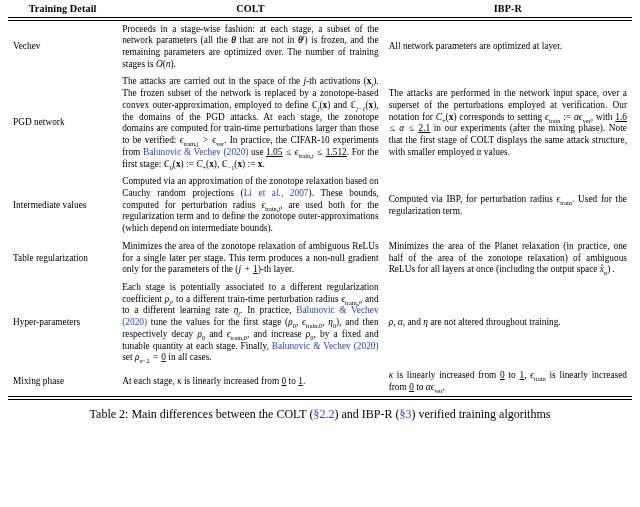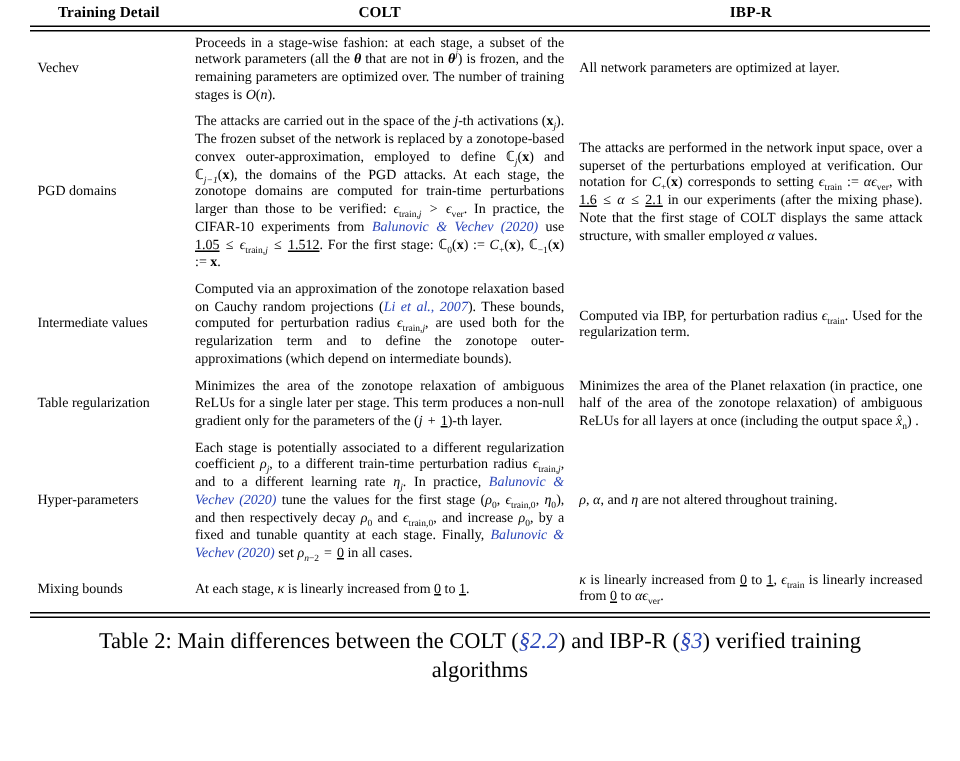--- a/index.html
+++ b/index.html
@@ -13,21 +13,21 @@
     overflow: hidden;
     font-family: "Liberation Serif", "DejaVu Serif", serif;
     color: #000000;
     -webkit-font-smoothing: antialiased;
   }
   .page {
     position: relative;
     width: 640px;
     height: 507px;
     box-sizing: border-box;
-    padding: 0 20px;
+    padding: 0 8px;
   }
   .double-rule {
     width: 100%;
   }
   .double-rule .a { border-top: 1.5px solid #000; }
   .double-rule .b { border-top: 0.9px solid #000; margin-top: 1.6px; }
 
   
   table.cmp {
     width: 100%;
@@ -71,26 +71,26 @@
   
   .mi { font-family: "Liberation Serif", serif; font-style: italic; }
   .mb { font-weight: bold; font-style: italic; }
   .mbu { font-weight: bold; font-style: normal; }
   .bb { font-family: "Liberation Serif", serif; font-style: normal; }
   .cal { font-family: "Liberation Serif", serif; font-style: italic; }
   sub.ms { font-size: 0.68em; font-style: italic; line-height: 0; }
   sub.mr { font-size: 0.68em; font-style: normal; line-height: 0; }
   sup.ms { font-size: 0.68em; font-style: italic; line-height: 0; }
   .num { font-style: normal; text-decoration: underline; }
-  .cite { color: #2a45b8; font-style: italic; }
+  .cite { color: #2a45b8; }
   .op { font-style: normal; padding: 0 1px; }
 
   
   .caption {
-    font-size: 15px;
+    font-size: 12px;
     line-height: 1.3;
     text-align: center;
     padding: 7px 26px 0 26px;
     color: #000;
   }
   .caption .cite { color: #2a45b8; }
 
   .tbl-wrap { padding-top: 2px; }
 </style>
 </head>
@@ -128,21 +128,21 @@
         </colgroup>
     <tbody>
 
       <tr>
         <td class="rowlab">Vechev</td>
         <td class="colt">Proceeds in a stage-wise fashion: at each stage, a subset of the network parameters (all the <span class="mb">θ</span> that are not in <span class="mb">θ</span><sup class="ms">j</sup>) is frozen, and the remaining parameters are optimized over. The number of training stages is <span class="mi">O</span>(<span class="mi">n</span>).</td>
         <td class="ibpr">All network parameters are optimized at layer.</td>
       </tr>
 
       <tr>
-        <td class="rowlab">PGD domains</td>
+        <td class="rowlab">PGD network</td>
         <td class="colt">The attacks are carried out in the space of the <span class="mi">j</span>-th activations (<span class="mbu">x</span><sub class="ms">j</sub>). The frozen subset of the network is replaced by a zonotope-based convex outer-approximation, employed to define <span class="bb">ℂ</span><sub class="ms">j</sub>(<span class="mbu">x</span>) and <span class="bb">ℂ</span><sub class="ms">j−1</sub>(<span class="mbu">x</span>), the domains of the PGD attacks. At each stage, the zonotope domains are computed for train-time perturbations larger than those to be verified: <span class="mi">ϵ</span><sub class="mr">train,<span class="mi">j</span></sub> <span class="op">&gt;</span> <span class="mi">ϵ</span><sub class="mr">ver</sub>. In practice, the CIFAR-10 experiments from <span class="cite">Balunovic &amp; Vechev (2020)</span> use <span class="num">1.05</span> <span class="op">≤</span> <span class="mi">ϵ</span><sub class="mr">train,<span class="mi">j</span></sub> <span class="op">≤</span> <span class="num">1.512</span>. For the first stage: <span class="bb">ℂ</span><sub class="mr">0</sub>(<span class="mbu">x</span>) := <span class="cal">C</span><sub class="mr">+</sub>(<span class="mbu">x</span>), <span class="bb">ℂ</span><sub class="mr">−1</sub>(<span class="mbu">x</span>) := <span class="mbu">x</span>.</td>
         <td class="ibpr">The attacks are performed in the network input space, over a superset of the perturbations employed at verification. Our notation for <span class="cal">C</span><sub class="mr">+</sub>(<span class="mbu">x</span>) corresponds to setting <span class="mi">ϵ</span><sub class="mr">train</sub> := <span class="mi">α</span><span class="mi">ϵ</span><sub class="mr">ver</sub>, with <span class="num">1.6</span> <span class="op">≤</span> <span class="mi">α</span> <span class="op">≤</span> <span class="num">2.1</span> in our experiments (after the mixing phase). Note that the first stage of COLT displays the same attack structure, with smaller employed <span class="mi">α</span> values.</td>
       </tr>
 
       <tr>
         <td class="rowlab">Intermediate values</td>
         <td class="colt">Computed via an approximation of the zonotope relaxation based on Cauchy random projections (<span class="cite">Li et al., 2007</span>). These bounds, computed for perturbation radius <span class="mi">ϵ</span><sub class="mr">train,<span class="mi">j</span></sub>, are used both for the regularization term and to define the zonotope outer-approximations (which depend on intermediate bounds).</td>
         <td class="ibpr">Computed via IBP, for perturbation radius <span class="mi">ϵ</span><sub class="mr">train</sub>. Used for the regularization term.</td>
       </tr>
 
@@ -152,21 +152,21 @@
         <td class="ibpr">Minimizes the area of the Planet relaxation (in practice, one half of the area of the zonotope relaxation) of ambiguous ReLUs for all layers at once (including the output space <span class="mi">x̂</span><sub class="mr">n</sub>) .</td>
       </tr>
 
       <tr>
         <td class="rowlab">Hyper-parameters</td>
         <td class="colt">Each stage is potentially associated to a different regularization coefficient <span class="mi">ρ</span><sub class="ms">j</sub>, to a different train-time perturbation radius <span class="mi">ϵ</span><sub class="mr">train,<span class="mi">j</span></sub>, and to a different learning rate <span class="mi">η</span><sub class="ms">j</sub>. In practice, <span class="cite">Balunovic &amp; Vechev (2020)</span> tune the values for the first stage (<span class="mi">ρ</span><sub class="mr">0</sub>, <span class="mi">ϵ</span><sub class="mr">train,0</sub>, <span class="mi">η</span><sub class="mr">0</sub>), and then respectively decay <span class="mi">ρ</span><sub class="mr">0</sub> and <span class="mi">ϵ</span><sub class="mr">train,0</sub>, and increase <span class="mi">ρ</span><sub class="mr">0</sub>, by a fixed and tunable quantity at each stage. Finally, <span class="cite">Balunovic &amp; Vechev (2020)</span> set <span class="mi">ρ</span><sub class="mr"><span class="mi">n</span>−2</sub> <span class="op">=</span> <span class="num">0</span> in all cases.</td>
         <td class="ibpr"><span class="mi">ρ</span>, <span class="mi">α</span>, and <span class="mi">η</span> are not altered throughout training.</td>
       </tr>
 
       <tr>
-        <td class="rowlab">Mixing bounds</td>
+        <td class="rowlab">Mixing phase</td>
         <td class="colt">At each stage, <span class="mi">κ</span> is linearly increased from <span class="num">0</span> to <span class="num">1</span>.</td>
         <td class="ibpr"><span class="mi">κ</span> is linearly increased from <span class="num">0</span> to <span class="num">1</span>, <span class="mi">ϵ</span><sub class="mr">train</sub> is linearly increased from <span class="num">0</span> to <span class="mi">α</span><span class="mi">ϵ</span><sub class="mr">ver</sub>.</td>
       </tr>
 
     </tbody>
   </table>
   </div>
 
   <div class="double-rule">
     <div class="a"></div>

